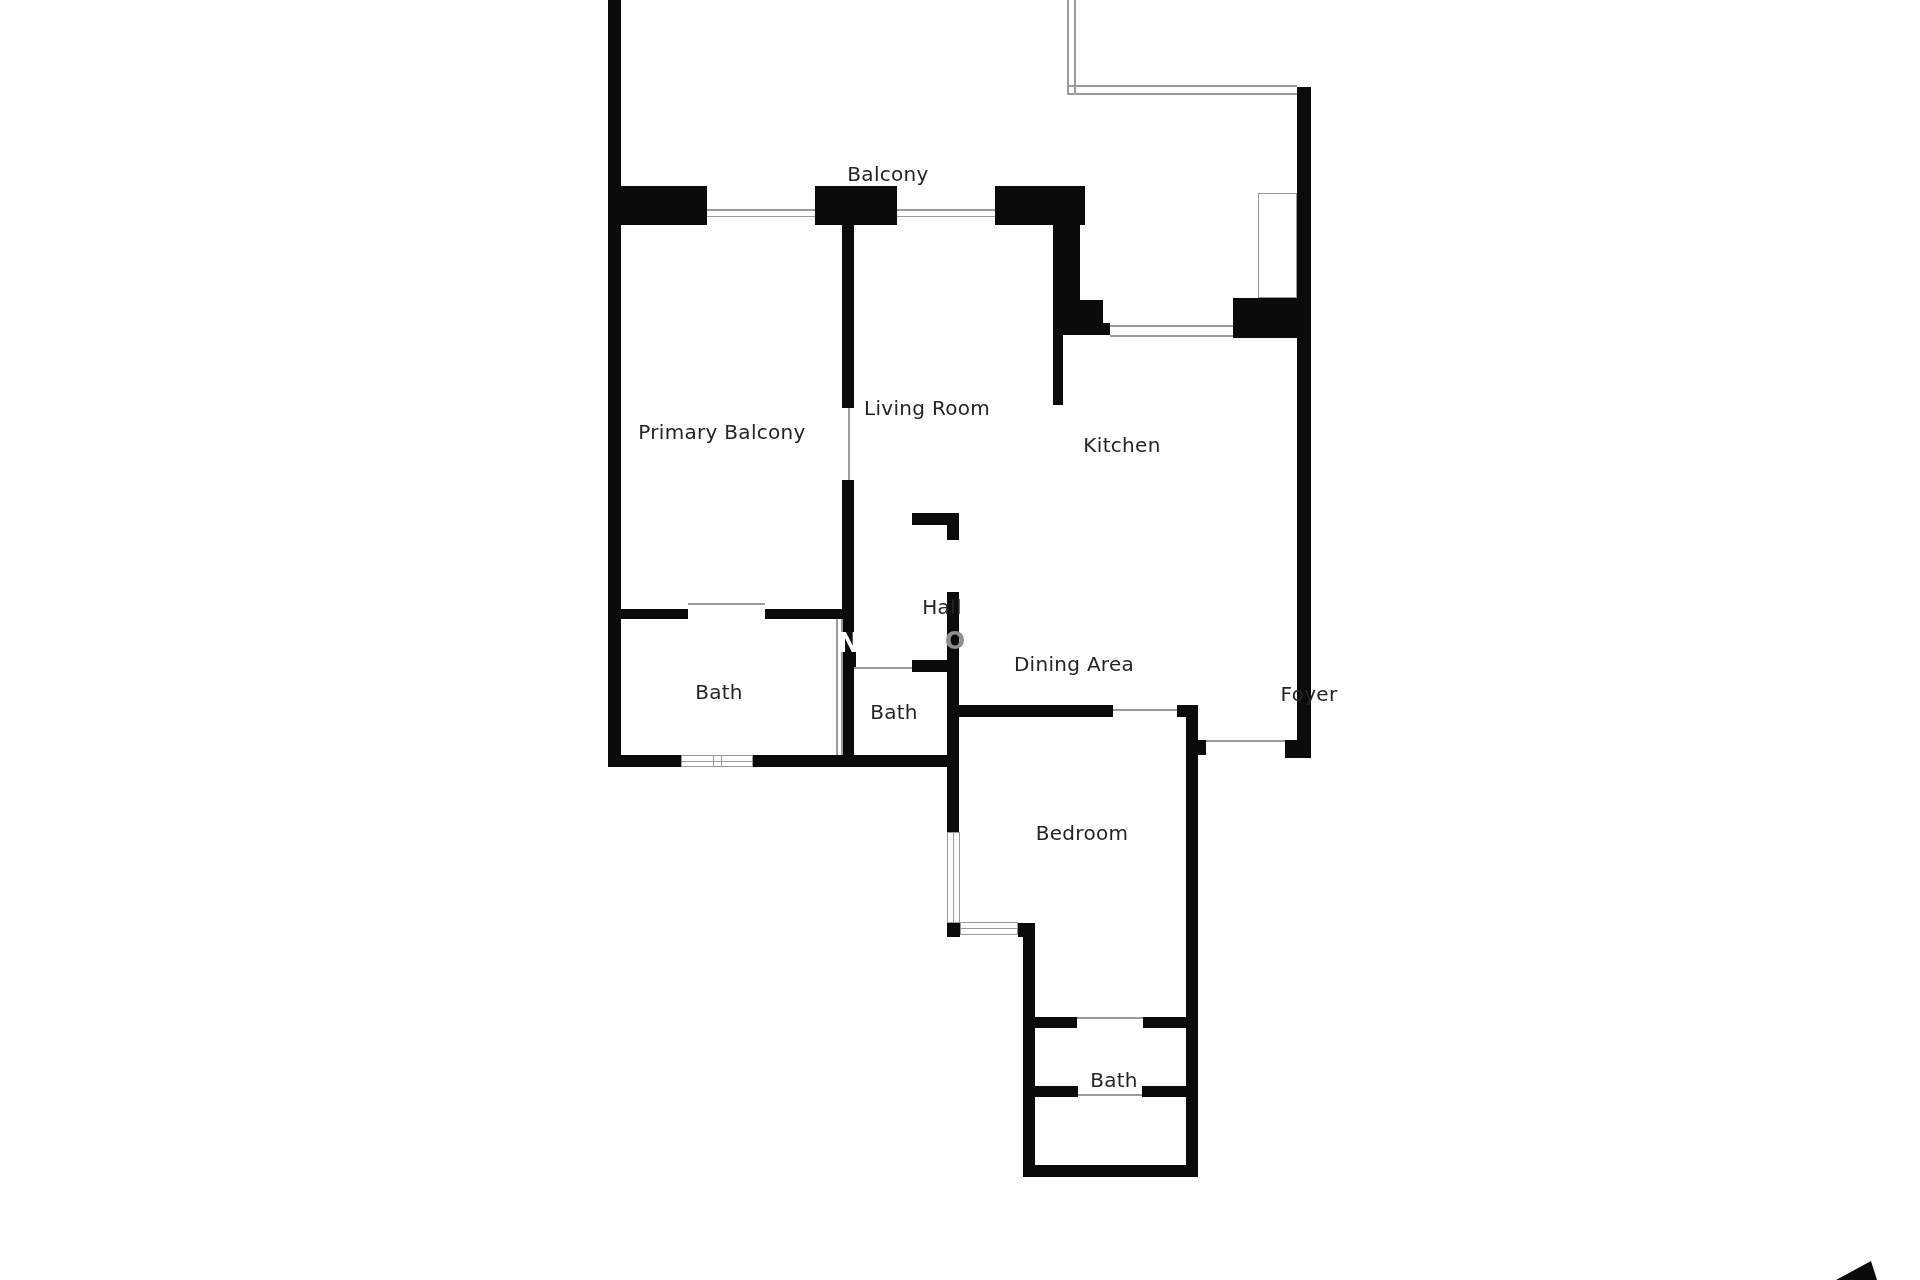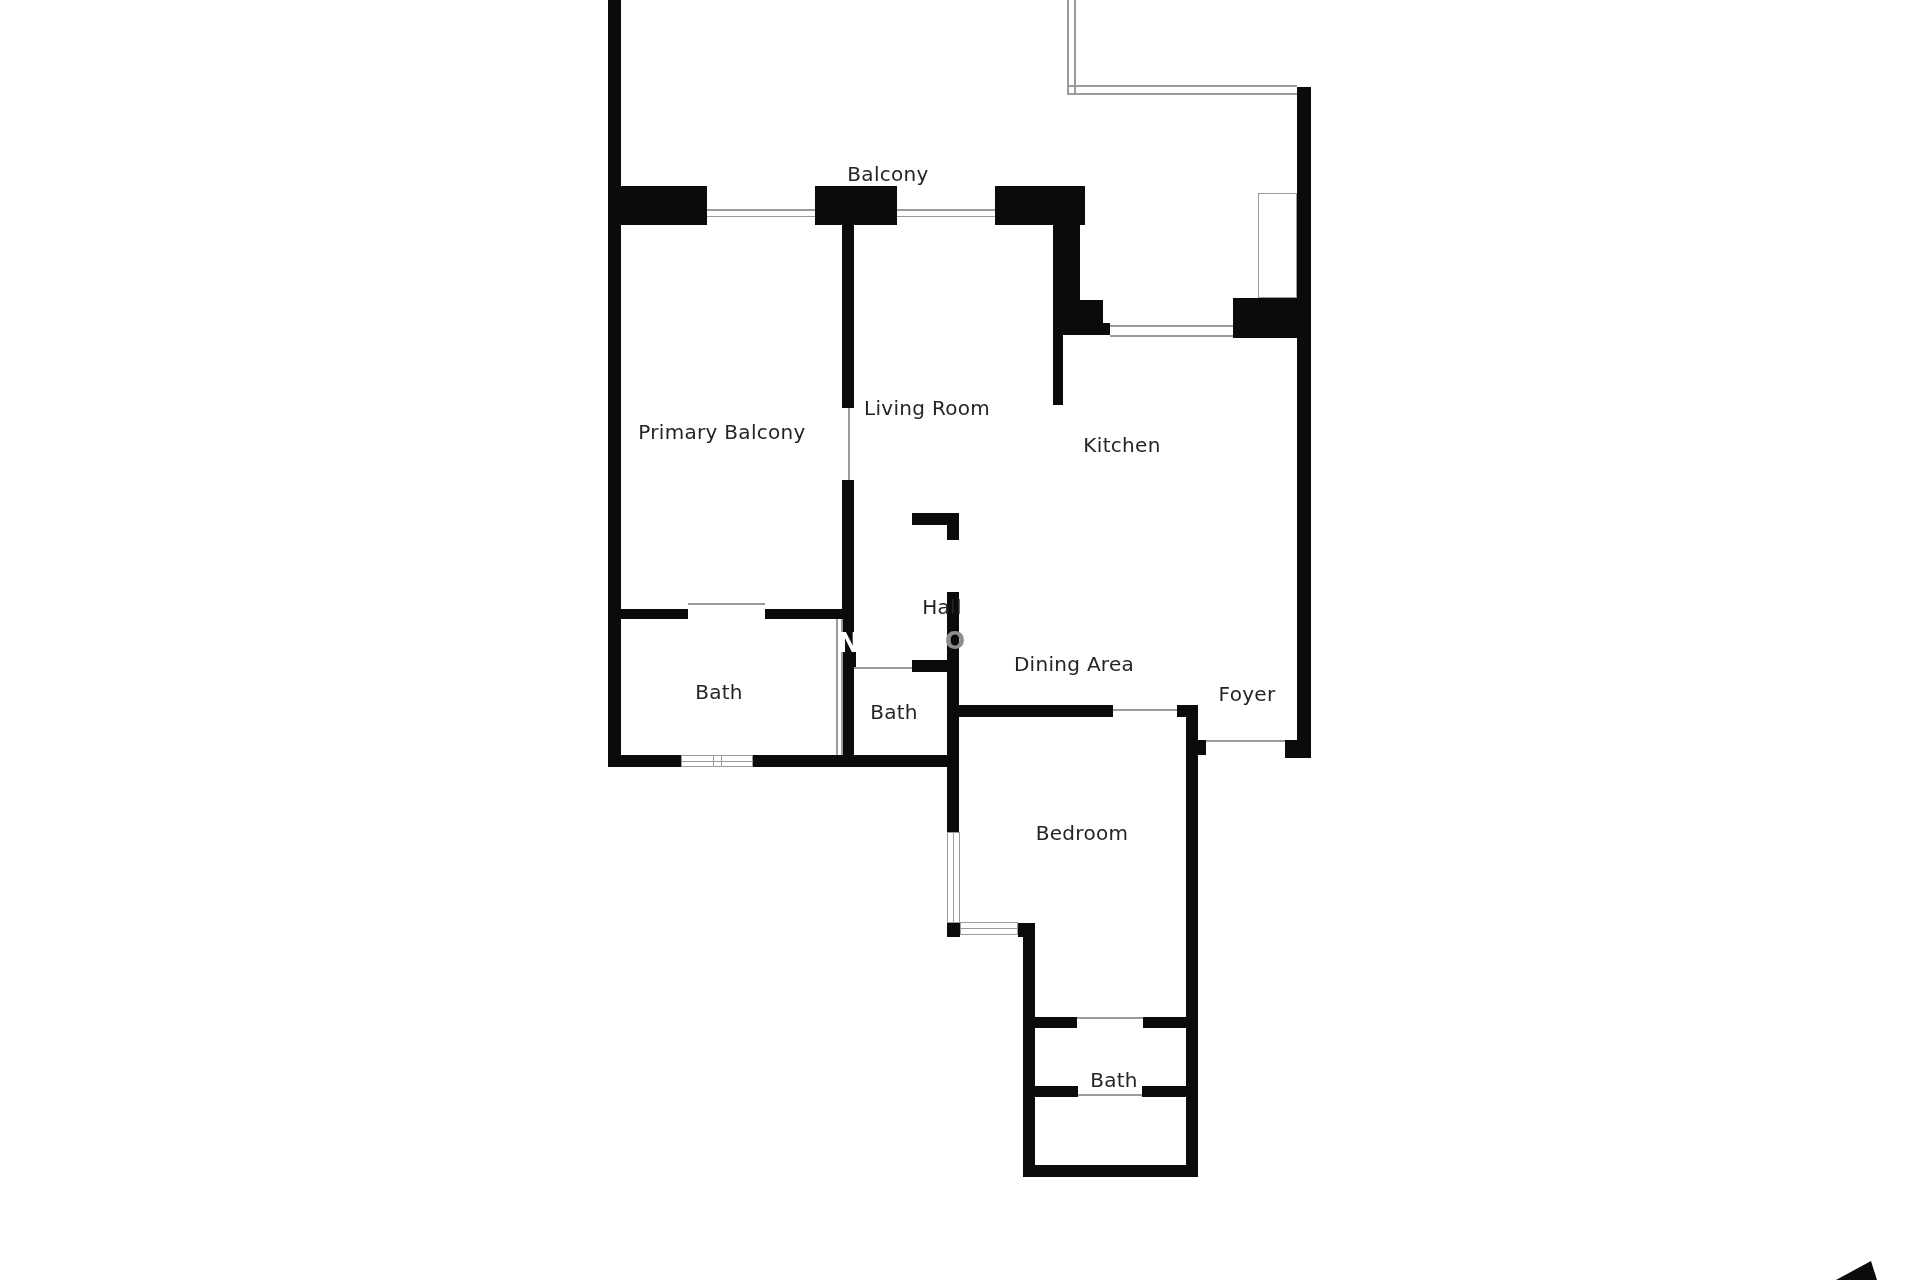--- a/index.html
+++ b/index.html
@@ -80,21 +80,21 @@
     <div class="gline" style="left: 953px; top: 832px; width: 1px; height: 91px;"></div>
     <div class="gline" style="left: 960px; top: 928px; width: 58px; height: 1px;"></div>
     <div class="room-label" style="left: 888px; top: 131px; margin-top: 43px;">Balcony</div>
     <div class="room-label" style="left: 927px; top: 408px;">Living Room</div>
     <div class="room-label" style="left: 722px; top: 432px;">Primary Balcony</div>
     <div class="room-label" style="left: 1122px; top: 445px;">Kitchen</div>
     <div class="room-label" style="left: 902px; top: 607px; margin-left: 40px;">Hall</div>
     <div class="room-label" style="left: 1074px; top: 664px;">Dining Area</div>
     <div class="room-label" style="left: 719px; top: 692px;">Bath</div>
     <div class="room-label" style="left: 894px; top: 712px;">Bath</div>
-    <div class="room-label" style="left: 1247px; top: 694px;">Foyer</div>
+    <div class="room-label" style="left: 1309px; top: 694px;">Foyer</div>
     <div class="room-label" style="left: 1082px; top: 833px;">Bedroom</div>
     <div class="room-label" style="left: 1114px; top: 1080px;">Bath</div>
     <div class="wm" style="left: 849px; top: 643px; color: rgb(255, 255, 255); font-size: 26px;">N</div>
     <div class="wm" style="left: 955px; top: 641px; color: rgb(143, 143, 143); font-size: 24px;">O</div>
     <svg id="compass-svg" width="1920" height="1280">
       <polygon points="1871,1261 1836,1280 1877,1280" fill="#0b0b0b"></polygon>
     </svg>
   </div>
 
 </body></html>

